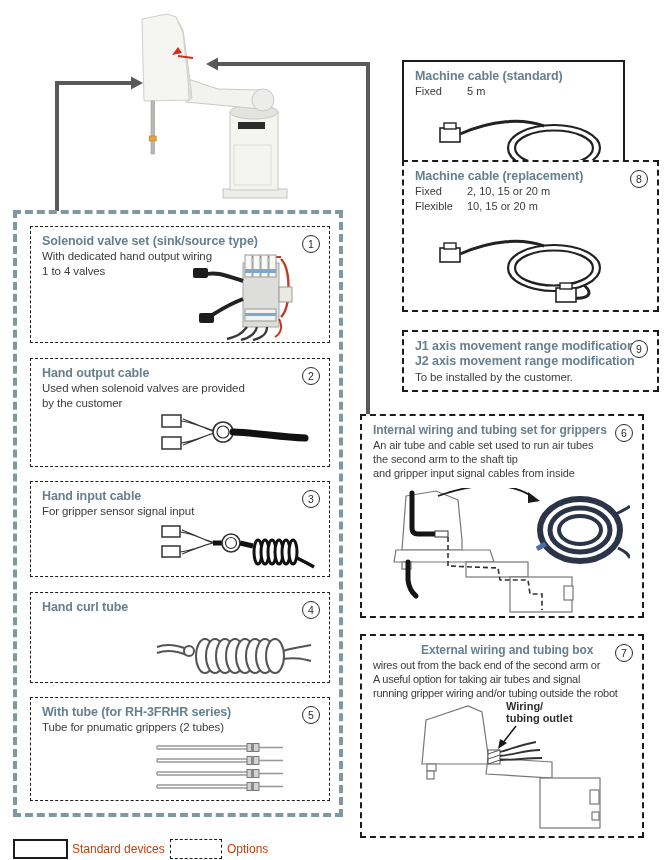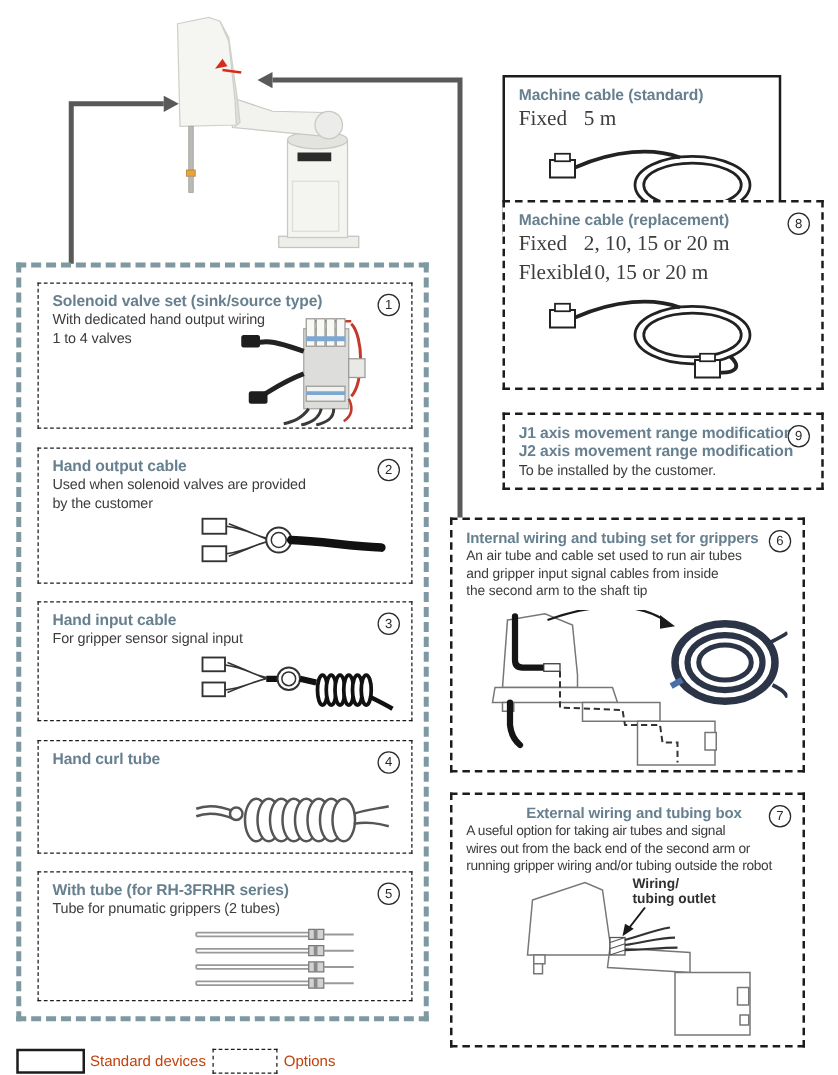--- a/index.html
+++ b/index.html
@@ -11,21 +11,21 @@
   svg{display:block;}
   
   .box{position:absolute;box-sizing:border-box;background:#fff;}
   .solid-box{border:2px solid #1c1c1c;}
   .dash-box{border:2px dashed #1c1c1c;}
   .dash-box-thin{border:1.5px dashed #1c1c1c;}
   .outer-options{border:4px dashed #7e99a2;background:transparent;}
   .pad{padding:7px 11px;}
   .title{font-size:12.5px;font-weight:bold;color:#67808f;line-height:1.22;letter-spacing:-0.1px;}
   .desc{font-size:11.5px;color:#3c3c3c;line-height:1.3;letter-spacing:-0.1px;white-space:nowrap;}
-  .spec-row{display:flex;font-size:17px;color:#3c3c3c;line-height:1.35;font-family:Liberation Serif, serif;}
+  .spec-row{display:flex;font-size:11px;color:#3c3c3c;line-height:1.35;}
   .spec-label{width:52px;flex:0 0 52px;}
   .circle-num{
     position:absolute;top:8px;right:9px;width:16px;height:16px;border:1.2px solid #2a2a2a;
     border-radius:50%;font-size:10.5px;color:#2a2a2a;display:flex;align-items:center;justify-content:center;
     background:#fff;line-height:1;
   }
   
   .legend-label{position:absolute;font-size:12px;color:#c2410c;line-height:20px;}
   .legend-solid{position:absolute;width:55px;height:20px;border:2px solid #1c1c1c;box-sizing:border-box;}
   .legend-dash{position:absolute;width:52px;height:20px;border:1.5px dashed #1c1c1c;box-sizing:border-box;}
@@ -237,22 +237,22 @@
         <path d="M110,35.5 L134,35.5"></path>
           <path d="M110,48.5 L134,48.5"></path>
       </g>
     </svg>
   </div>
 
   <div class="box dash-box pad" style="left:360px;top:414px;width:284px;height:204px;">
     <span class="circle-num">6</span>
     <div class="title" style="font-size:12px;">Internal wiring and tubing set for grippers</div>
     <div class="desc" style="font-size:11px;">An air tube and cable set used to run air tubes</div>
+    <div class="desc" style="font-size:11px;">the second arm to the shaft tip</div>
     <div class="desc" style="font-size:11px;">and gripper input signal cables from inside</div>
-    <div class="desc" style="font-size:11px;">the second arm to the shaft tip</div>
     <svg class="abs" style="left:16px;top:72px;" width="252" height="126" viewBox="0 0 252 126">
 
       <path d="M28,8 L58,3 L80,12 L84,52 L84,62 L24,62 Z" fill="#fff" stroke="#777" stroke-width="1.2"></path>
       <path d="M18,62 L112,62 L116,74 L16,74 Z" fill="#fff" stroke="#777" stroke-width="1.2"></path>
       <rect x="88" y="74" width="62" height="15" fill="#fff" stroke="#777" stroke-width="1.2"></rect>
       <rect x="132" y="89" width="62" height="35" fill="#fff" stroke="#777" stroke-width="1.2"></rect>
       <rect x="186" y="98" width="9" height="14" fill="#fff" stroke="#777" stroke-width="1.2"></rect>
       <rect x="24" y="74" width="9" height="7" fill="#fff" stroke="#777" stroke-width="1.2"></rect>
 
       <path d="M34,5 L34,40 Q34,46 40,46 L57,46" fill="none" stroke="#151515" stroke-width="5" stroke-linecap="round"></path>
@@ -271,22 +271,22 @@
         <path d="M240,60 C248,64 250,66 252,70" stroke-width="3"></path>
         <path d="M238,26 C246,22 250,20 252,18" stroke-width="3"></path>
       </g>
       <rect x="158" y="56" width="10" height="5" fill="#4a6fa5" transform="rotate(-30 163 58)"></rect>
     </svg>
   </div>
 
   <div class="box dash-box pad" style="left:360px;top:634px;width:284px;height:204px;">
     <span class="circle-num">7</span>
     <div class="title" style="font-size:12px;padding-left:48px;">External wiring and tubing box</div>
+    <div class="desc" style="font-size:11px;letter-spacing:-0.25px;">wires out from the back end of the second arm or</div>
     <div class="desc" style="font-size:11px;letter-spacing:-0.25px;">A useful option for taking air tubes and signal</div>
-    <div class="desc" style="font-size:11px;letter-spacing:-0.25px;">wires out from the back end of the second arm or</div>
     <div class="desc" style="font-size:11px;letter-spacing:-0.25px;">running gripper wiring and/or tubing outside the robot</div>
     <svg class="abs" style="left:32px;top:58px;" width="236" height="142" viewBox="0 0 236 142">
 
       <path d="M32,26 L74,12 L88,18 L94,60 L94,70 L28,70 Z" fill="#fff" stroke="#777" stroke-width="1.2"></path>
       <rect x="33" y="70" width="9" height="7" fill="#fff" stroke="#777" stroke-width="1.2"></rect>
       <rect x="33" y="77" width="7" height="8" fill="#fff" stroke="#777" stroke-width="1.2"></rect>
       <path d="M94,64 L158,68 L158,84 L92,80 Z" fill="#fff" stroke="#777" stroke-width="1.2"></path>
       <rect x="146" y="84" width="60" height="50" fill="#fff" stroke="#777" stroke-width="1.2"></rect>
       <rect x="196" y="96" width="9" height="14" fill="#fff" stroke="#777" stroke-width="1.2"></rect>
       <rect x="198" y="118" width="7" height="8" fill="#fff" stroke="#777" stroke-width="1.2"></rect>

